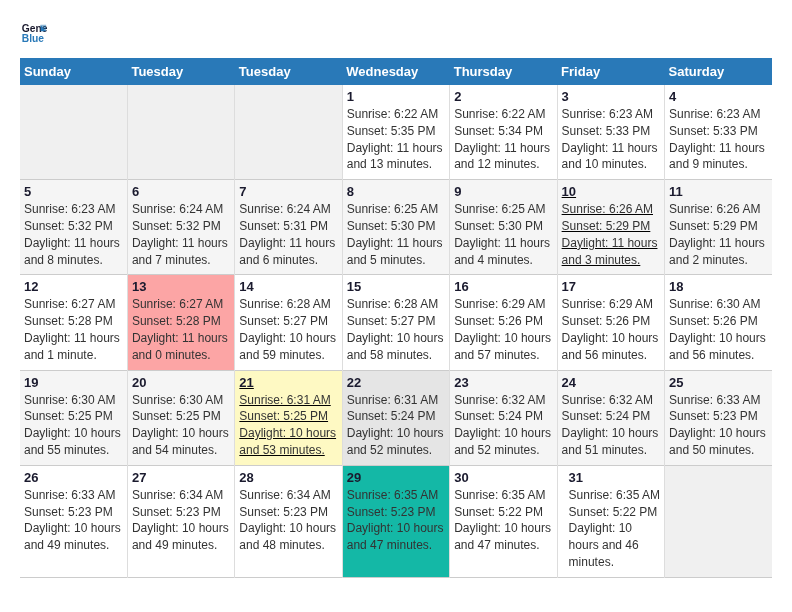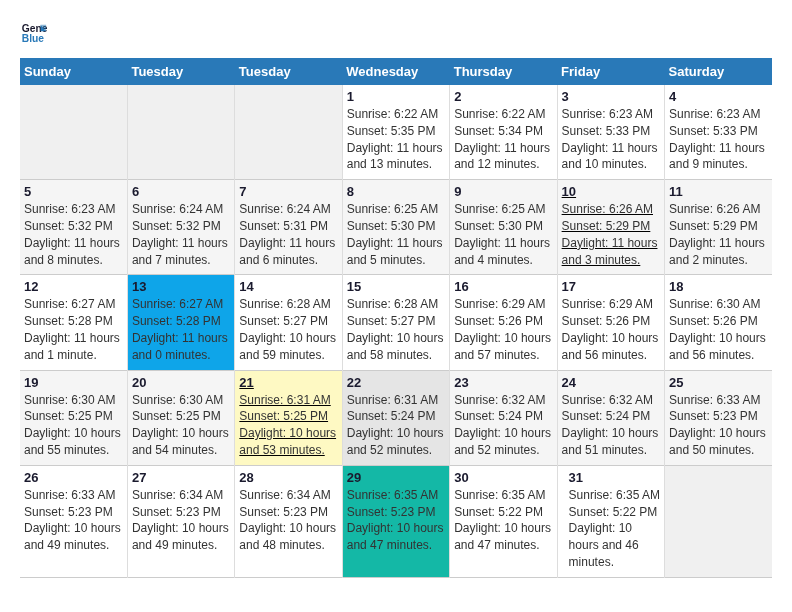--- a/index.html
+++ b/index.html
@@ -171,21 +171,21 @@
         <td style="background: rgb(245, 245, 245);">
           <div class="day-number">11</div>
           <div class="day-info"><span>Sunrise: 6:26 AM</span><br><span>Sunset: 5:29 PM</span><br><span>Daylight: 11 hours and 2 minutes.</span></div>
         </td>
       </tr>
       <tr>
         <td style="background: rgb(255, 255, 255);">
           <div class="day-number">12</div>
           <div class="day-info"><span>Sunrise: 6:27 AM</span><br><span>Sunset: 5:28 PM</span><br><span>Daylight: 11 hours and 1 minute.</span></div>
         </td>
-        <td style="background: #0ea5e9; margin-left: 33px;">
+        <td style="background: #fca5a5; margin-left: 33px;">
           <div class="day-number">13</div>
           <div class="day-info"><span>Sunrise: 6:27 AM</span><br><span>Sunset: 5:28 PM</span><br><span>Daylight: 11 hours and 0 minutes.</span></div>
         </td>
         <td style="background: rgb(255, 255, 255);">
           <div class="day-number">14</div>
           <div class="day-info"><span>Sunrise: 6:28 AM</span><br><span>Sunset: 5:27 PM</span><br><span>Daylight: 10 hours and 59 minutes.</span></div>
         </td>
         <td style="background: rgb(255, 255, 255);">
           <div class="day-number">15</div>
           <div class="day-info"><span>Sunrise: 6:28 AM</span><br><span>Sunset: 5:27 PM</span><br><span>Daylight: 10 hours and 58 minutes.</span></div>

